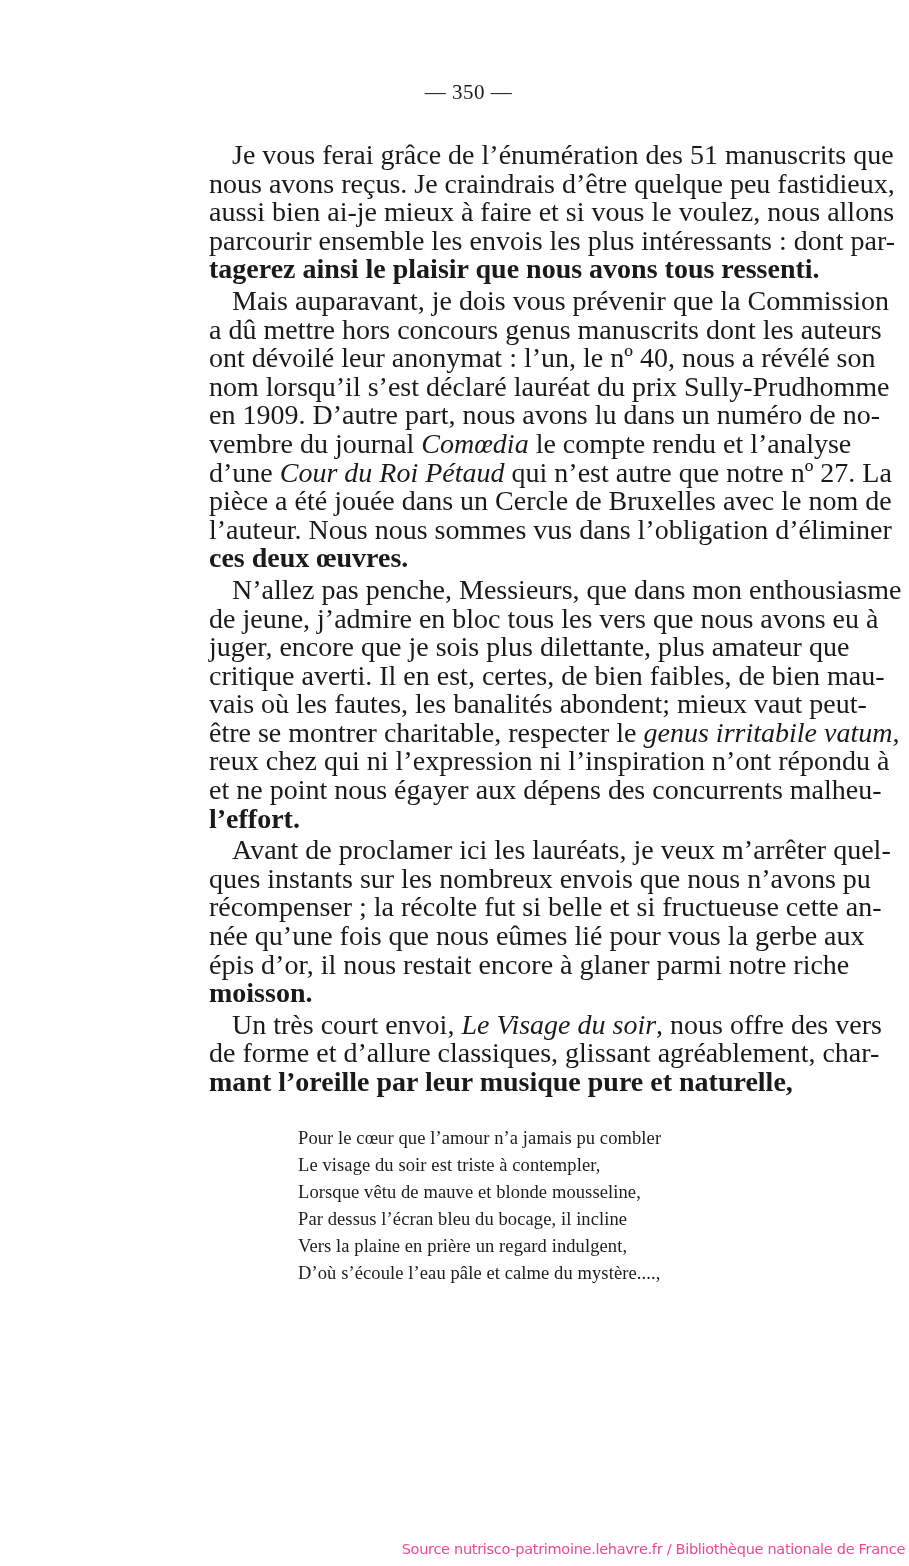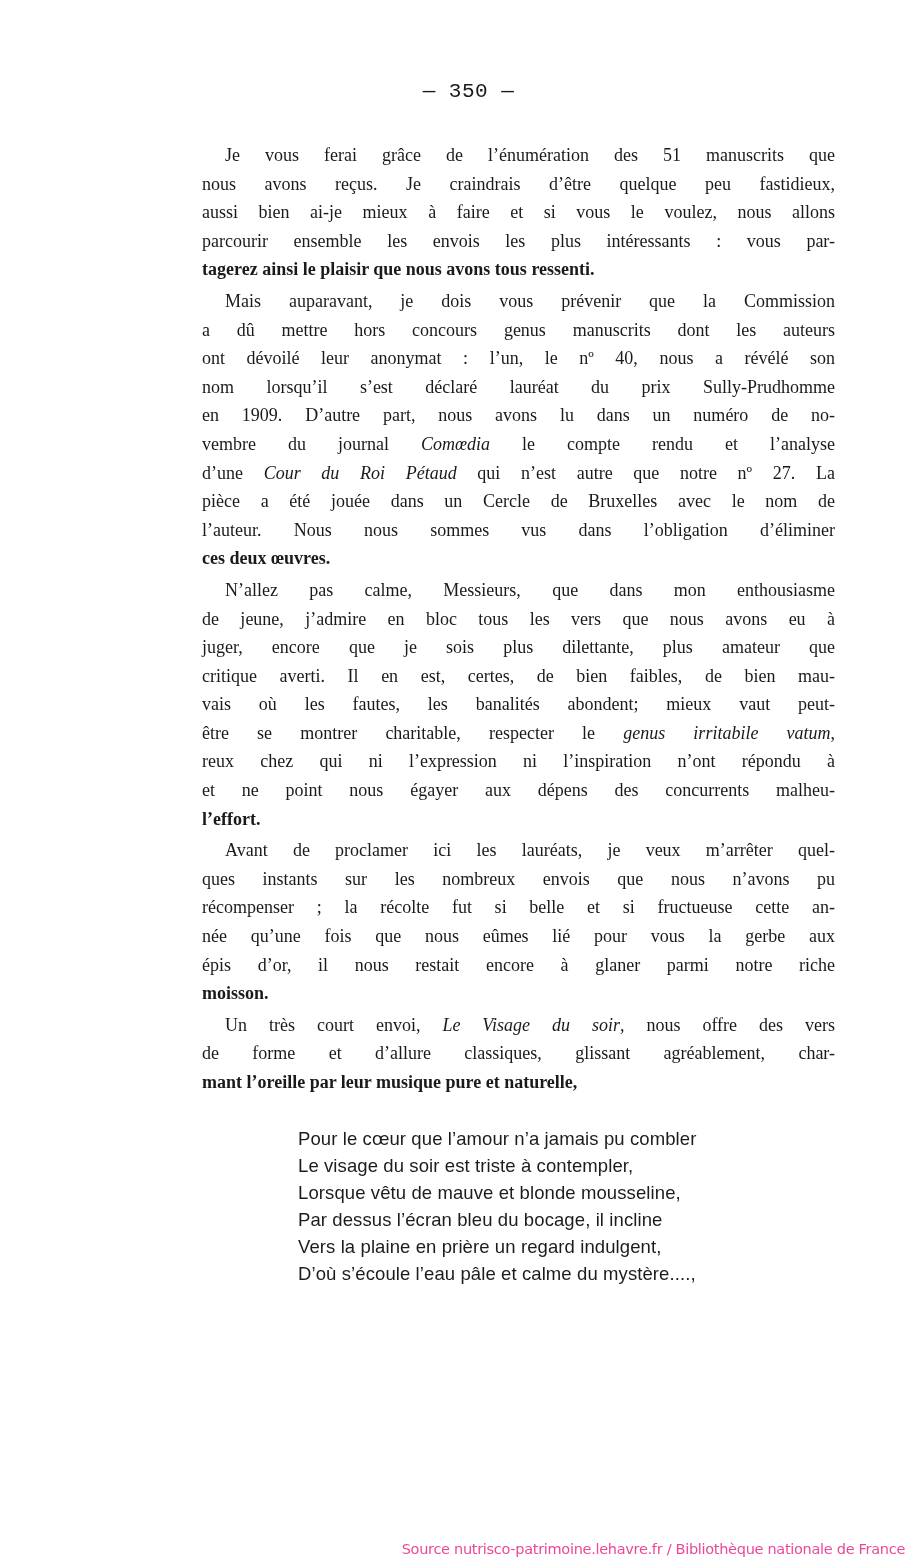--- a/index.html
+++ b/index.html
@@ -18,46 +18,45 @@
     .page-number {
       position: absolute;
       top: 80px;
       left: 0;
       width: 909px;
       text-align: center;
       font-size: 21px;
       letter-spacing: 0.5px;
       padding-left: 28px;
       box-sizing: border-box;
-      font-family: Liberation Mono, monospace;
     }
     .text-block {
       position: absolute;
-      left: 202px;
+      left: 209px;
       top: 141px;
       width: 633px;
-      font-size: 18px;
+      font-size: 28px;
     }
     .line {
       height: 28.6px;
       line-height: 28.6px;
       white-space: nowrap;
       text-align: justify;
       text-align-last: justify;
     }
     .line.indent { padding-left: 23px; }
     .line.last { text-align-last: left; font-weight: bold; }
     .para-gap { height: 3px; }
     em { font-style: italic; }
     .verse {
       position: absolute;
       left: 298px;
       top: 1125px;
       font-size: 18.5px;
-      font-family: Liberation Sans, sans-serif;
+      font-family: Liberation Serif, serif;
       color: #1c1c1c;
     }
     .verse-line {
       height: 27px;
       line-height: 27px;
       white-space: nowrap;
       letter-spacing: 0.1px;
     }
     .footer {
       position: absolute;
@@ -74,41 +73,41 @@
 <body>
 
 <div class="page-number">— 350 —</div>
 
 <div class="text-block">
 
   <div class="paragraph">
     <div class="line indent">Je vous ferai grâce de l’énumération des 51 manuscrits que</div>
     <div class="line">nous avons reçus. Je craindrais d’être quelque peu fastidieux,</div>
     <div class="line">aussi bien ai-je mieux à faire et si vous le voulez, nous allons</div>
-    <div class="line">parcourir ensemble les envois les plus intéressants : vous par-</div>
+    <div class="line">parcourir ensemble les envois les plus intéressants : dont par-</div>
     <div class="line last">tagerez ainsi le plaisir que nous avons tous ressenti.</div>
   </div>
   <div class="para-gap"></div>
 
   <div class="paragraph">
     <div class="line indent">Mais auparavant, je dois vous prévenir que la Commission</div>
     <div class="line">a dû mettre hors concours genus manuscrits dont les auteurs</div>
     <div class="line">ont dévoilé leur anonymat : l’un, le nº 40, nous a révélé son</div>
     <div class="line">nom lorsqu’il s’est déclaré lauréat du prix Sully-Prudhomme</div>
     <div class="line">en 1909. D’autre part, nous avons lu dans un numéro de no-</div>
     <div class="line"><span>vembre du journal</span> <em>Comœdia</em> <span>le compte rendu et l’analyse</span></div>
     <div class="line"><span>d’une</span> <em>Cour du Roi Pétaud</em> <span>qui n’est autre que notre nº 27. La</span></div>
     <div class="line">pièce a été jouée dans un Cercle de Bruxelles avec le nom de</div>
     <div class="line">l’auteur. Nous nous sommes vus dans l’obligation d’éliminer</div>
     <div class="line last">ces deux œuvres.</div>
   </div>
   <div class="para-gap"></div>
 
   <div class="paragraph">
-    <div class="line indent">N’allez pas calme, Messieurs, que dans mon enthousiasme</div>
+    <div class="line indent">N’allez pas penche, Messieurs, que dans mon enthousiasme</div>
     <div class="line">de jeune, j’admire en bloc tous les vers que nous avons eu à</div>
     <div class="line">juger, encore que je sois plus dilettante, plus amateur que</div>
     <div class="line">critique averti. Il en est, certes, de bien faibles, de bien mau-</div>
     <div class="line">vais où les fautes, les banalités abondent; mieux vaut peut-</div>
     <div class="line"><span>être se montrer charitable, respecter le</span> <em>genus irritabile vatum</em><span>,</span></div>
     <div class="line">reux chez qui ni l’expression ni l’inspiration n’ont répondu à</div>
     <div class="line">et ne point nous égayer aux dépens des concurrents malheu-</div>
     <div class="line last">l’effort.</div>
   </div>
   <div class="para-gap"></div>

